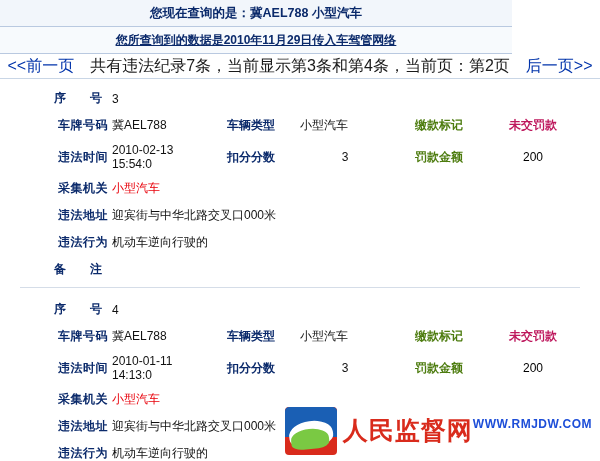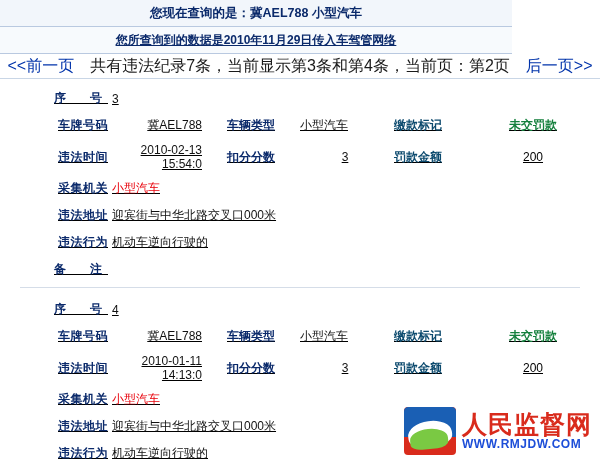--- a/index.html
+++ b/index.html
@@ -61,21 +61,20 @@
   }
   .pager a {
     color: #0033aa;
     text-decoration: none;
   }
   .pager .sep { display: inline; }
 
   
   .record {
     padding: 6px 0 2px 0;
-    text-decoration: underline;
   }
   .rec-table {
     width: 560px;
     margin: 0 auto;
     border-collapse: collapse;
     table-layout: fixed;
   }
   .rec-table td {
     font-size: 12px;
     padding: 4px 2px;
@@ -91,44 +90,44 @@
     letter-spacing: 0.5px;
     white-space: nowrap;
   }
   .lbl.spaced {
     letter-spacing: 6px;
   }
   .val {
     color: #111111;
     padding-left: 6px;
   }
-  .val.center { text-align: right; }
+  .val.center { text-align: left; }
   .val.red {
-    color: #15803d;
+    color: #be185d;
     font-weight: bold;
   }
   .val.cn-red {
     color: #e8000a;
   }
   .mid-lbl {
     width: 74px;
     text-align: center;
     color: #0b2a6b;
     font-weight: bold;
     white-space: nowrap;
   }
   .mid-val {
     width: 80px;
     text-align: left;
     color: #111;
   }
   .r-lbl {
     width: 74px;
-    text-align: left;
-    color: #0c4a6e;
+    text-align: center;
+    color: #4d7c0f;
     font-weight: bold;
     white-space: nowrap;
   }
   .r-val {
     width: 92px;
     text-align: center;
     color: #000000;
   }
   .hr-sep {
     width: 560px;
@@ -174,21 +173,21 @@
   .wm-badge .green {
     position: absolute;
     left: 6px; top: 22px;
     width: 38px; height: 20px;
     background: #7ac943;
     border-radius: 50% 50% 30% 30%;
     transform: rotate(-6deg);
   }
   .wm-text {
     display: flex;
-    flex-direction: column;
+    flex-direction: row;
     line-height: 1.05;
   }
   .wm-cn {
     font-size: 25px;
     font-weight: bold;
     color: #d92b1c;
     letter-spacing: 1px;
     font-family: "DejaVu Sans", "Liberation Sans", sans-serif;
   }
   .wm-url {

